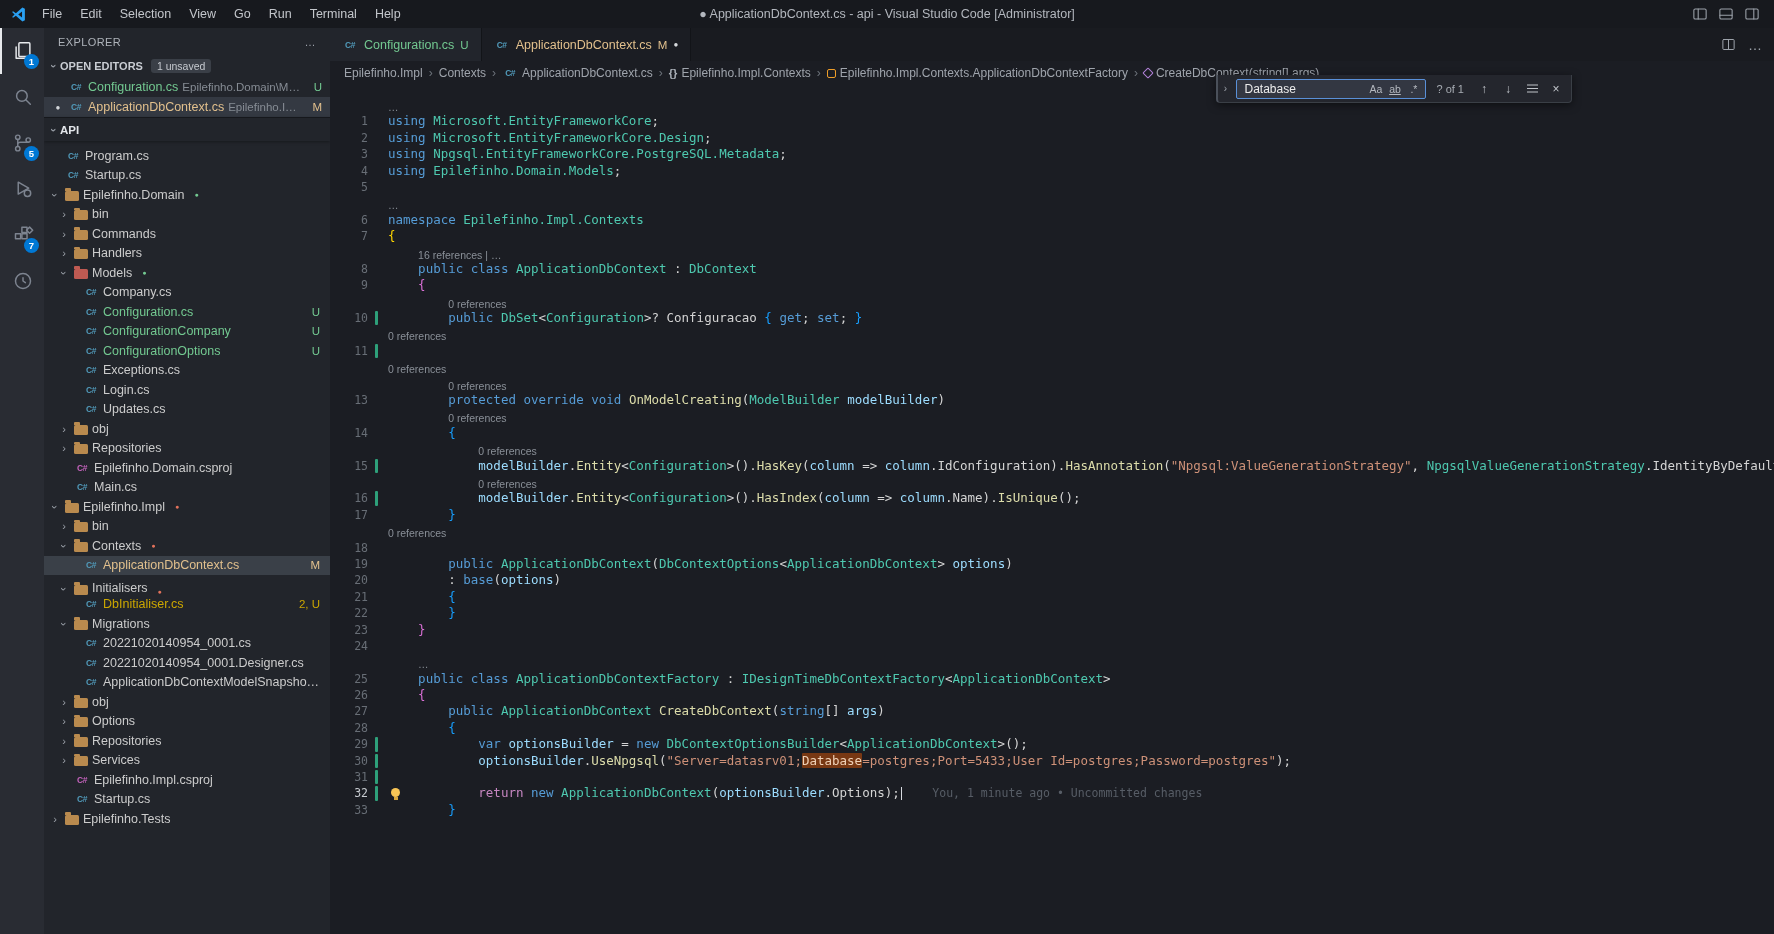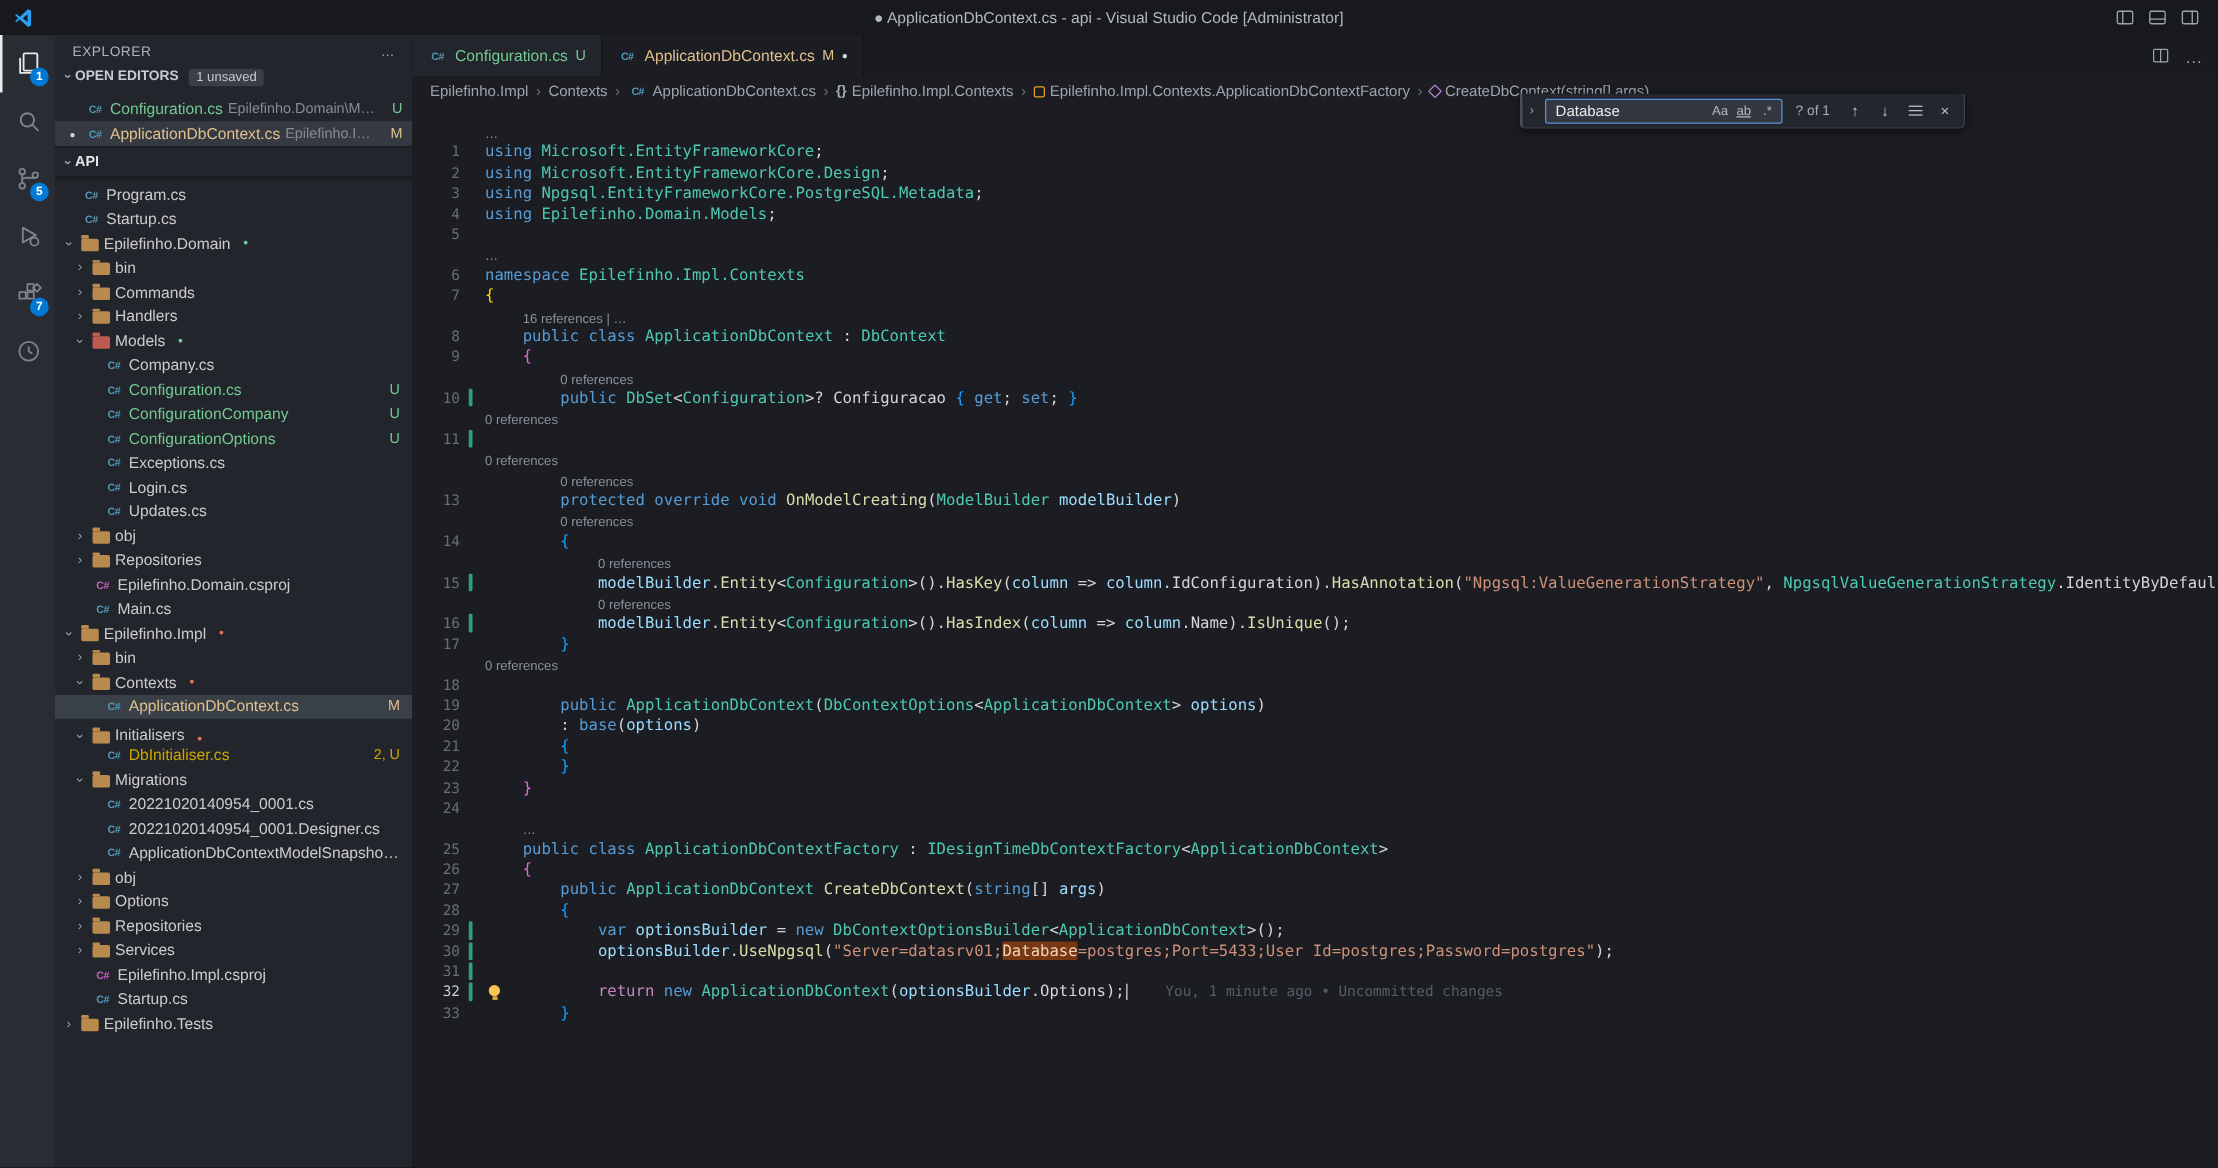--- a/index.html
+++ b/index.html
@@ -22,21 +22,21 @@
   
   .activitybar{width:44px;background:#292c33;display:flex;flex-direction:column;flex:0 0 auto}
   .ab-item{width:44px;height:46px;display:flex;align-items:center;justify-content:center;color:#7d8490;position:relative;cursor:pointer;border-left:2px solid transparent}
   .ab-item.active{color:#e8eaed;border-left-color:#e8eaed}
   .ab-badge{position:absolute;right:5px;bottom:5px;min-width:15px;height:15px;border-radius:8px;background:var(--c-accent,#0078d4);color:#fff;font-size:9.5px;font-weight:bold;display:flex;align-items:center;justify-content:center;padding:0 3px}
 
   
   .sidebar{width:286px;background:#22252b;flex:0 0 auto;display:flex;flex-direction:column;font-size:12.5px;overflow:hidden}
   .sidebar-title{height:27px;flex:0 0 auto;display:flex;align-items:center;padding:0 14px;font-size:11px;letter-spacing:.4px;color:#aeb3ba}
   .sidebar-title .more{margin-left:auto;cursor:pointer;color:#9da3ab}
-  .sec-header{height:22px;flex:0 0 auto;display:flex;align-items:flex-start;font-size:11px;font-weight:bold;color:#c9cdd3;padding:0 4px;cursor:pointer}
+  .sec-header{height:22px;flex:0 0 auto;display:flex;align-items:center;font-size:11px;font-weight:bold;color:#c9cdd3;padding:0 4px;cursor:pointer}
   .twisty{width:12px;flex:0 0 12px;color:#9aa0a8;font-size:11px;display:inline-flex;justify-content:center;transition:none}
   .twisty.open{transform:rotate(90deg)}
   .pill{background:#3a3f47;border-radius:3px;font-weight:normal;font-size:10.5px;padding:1px 6px;margin-left:8px;color:#c5c9cf}
   .oe-row{height:20px;flex:0 0 auto;display:flex;align-items:center;gap:4px;padding:0 8px 0 8px;cursor:pointer;white-space:nowrap;overflow:hidden}
   .oe-row.active{background:#343942}
   .oe-dirty{width:12px;flex:0 0 12px;font-size:8px;color:#d2d5d9;text-align:center}
   .oe-label.green{color:#73c991}.oe-label.orange{color:#e2c08d}
   .oe-detail{color:#868c94;font-size:11.5px;overflow:hidden;text-overflow:ellipsis;flex-shrink:1}
   .gitstatus{margin-left:auto;font-size:11.5px;color:#a9aeb5;padding-left:6px}
   .gitstatus.green{color:#73c991}.gitstatus.orange{color:#e2c08d}.gitstatus.yellow{color:#cca700}
@@ -106,20 +106,30 @@
 <body>
 
 <div class="window">
 
   <div class="titlebar">
     <span class="logo">
       <svg viewBox="0 0 24 24" width="17" height="17" style="stroke:none">
         <path fill="#2aa0f2" d="M17.5 2 21 3.8v16.4L17.5 22l-9.2-8.4-4 3.1L3 15.5l3.4-3.5L3 8.5l1.3-1.2 4 3.1L17.5 2zM17 7.6l-5.4 4.4L17 16.4V7.6z"></path>
       </svg>
     </span>
+    <nav class="menubar">
+        <div class="menu-item">File</div>
+        <div class="menu-item">Edit</div>
+        <div class="menu-item">Selection</div>
+        <div class="menu-item">View</div>
+        <div class="menu-item">Go</div>
+        <div class="menu-item">Run</div>
+        <div class="menu-item">Terminal</div>
+        <div class="menu-item">Help</div>
+      </nav>
     <div class="window-title">● ApplicationDbContext.cs - api - Visual Studio Code [Administrator]</div>
     <div class="titlebar-actions">
       <span>
           <svg viewBox="0 0 24 24" width="16" height="16">
             <rect x="2.8" y="4.5" width="18.4" height="15" rx="2"></rect>
             <path d="M9.3 4.5v15"></path>
           </svg>
         </span>
       <span>
           <svg viewBox="0 0 24 24" width="16" height="16">

